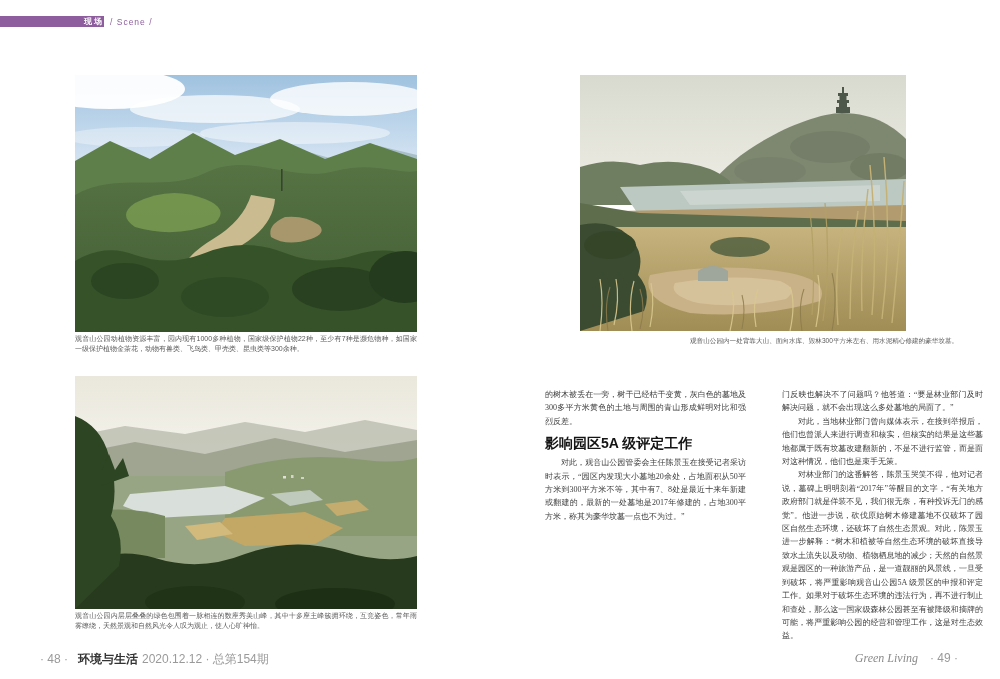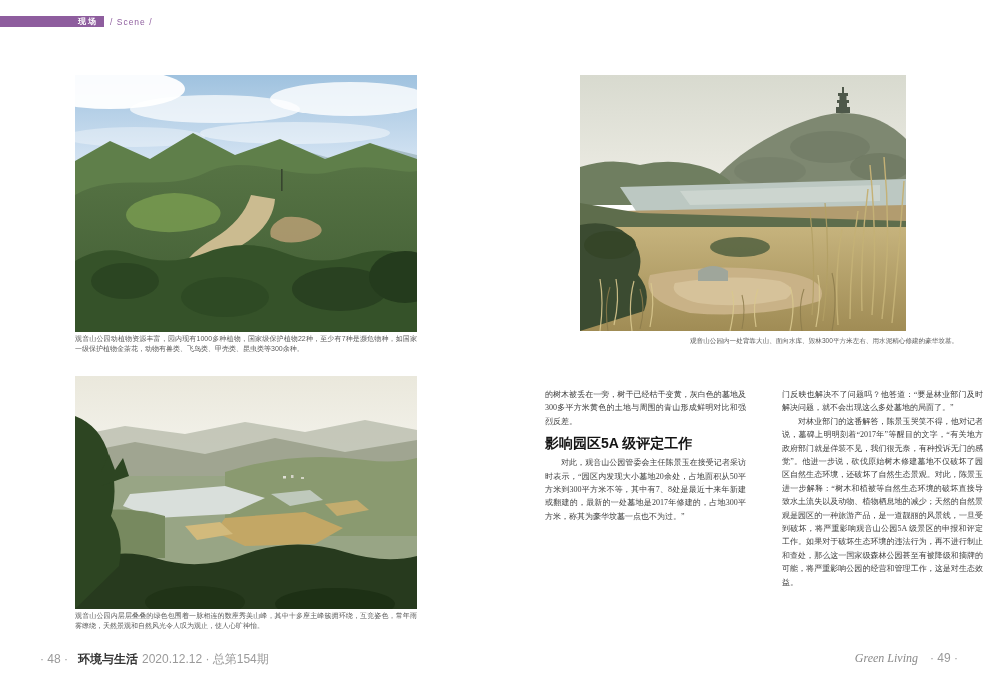--- a/index.html
+++ b/index.html
@@ -6,21 +6,21 @@
   body{
     width:1000px;height:679px;position:relative;overflow:hidden;
     background:#ffffff;
     font-family:"Liberation Sans","DejaVu Sans",sans-serif;
   }
   .abs{position:absolute;}
   
   #tag-bar{
     left:0;top:16px;width:104px;height:11px;background:#8e5d9e;
     color:#ffffff;font-size:8px;font-weight:bold;letter-spacing:2px;
-    text-align:right;padding-right:6px;line-height:11px;box-sizing:border-box;
+    text-align:right;line-height:11px;box-sizing:border-box;
   }
   #tag-en{
     left:110px;top:17px;color:#8e5d9e;font-size:8.5px;letter-spacing:1px;line-height:10px;
   }
   .photo{position:absolute;display:block;}
   .caption{
     position:absolute;color:#5a5a5a;font-size:7px;line-height:9.6px;
     text-align:justify;text-justify:inter-character;
   }
   #caption-forest{left:75px;top:334px;width:342px;}
@@ -188,20 +188,21 @@
   </svg>
   <div class="caption" id="caption-tomb">观音山公园内一处背靠大山、面向水库、毁林300平方米左右、用水泥精心修建的豪华坟墓。</div>
 
   <div class="col" id="col-left">
     <p class="lead">的树木被丢在一旁，树干已经枯干变黄，灰白色的墓地及300多平方米黄色的土地与周围的青山形成鲜明对比和强烈反差。</p>
     <h3>影响园区5A 级评定工作</h3>
     <p>对此，观音山公园管委会主任陈景玉在接受记者采访时表示，“园区内发现大小墓地20余处，占地面积从50平方米到300平方米不等，其中有7、8处是最近十来年新建或翻建的，最新的一处墓地是2017年修建的，占地300平方米，称其为豪华坟墓一点也不为过。”</p>
   </div>
   <div class="col" id="col-right">
     <p class="lead">门反映也解决不了问题吗？他答道：“要是林业部门及时解决问题，就不会出现这么多处墓地的局面了。”</p>
+    <p>对此，当地林业部门曾向媒体表示，在接到举报后，他们也曾派人来进行调查和核实，但核实的结果是这些墓地都属于既有坟墓改建翻新的，不是不进行监管，而是面对这种情况，他们也是束手无策。</p>
     <p>对林业部门的这番解答，陈景玉哭笑不得，他对记者说，墓碑上明明刻着“2017年”等醒目的文字，“有关地方政府部门就是佯装不见，我们很无奈，有种投诉无门的感觉”。他进一步说，砍伐原始树木修建墓地不仅破坏了园区自然生态环境，还破坏了自然生态景观。对此，陈景玉进一步解释：“树木和植被等自然生态环境的破坏直接导致水土流失以及动物、植物栖息地的减少；天然的自然景观是园区的一种旅游产品，是一道靓丽的风景线，一旦受到破坏，将严重影响观音山公园5A 级景区的申报和评定工作。如果对于破坏生态环境的违法行为，再不进行制止和查处，那么这一国家级森林公园甚至有被降级和摘牌的可能，将严重影响公园的经营和管理工作，这是对生态效益。</p>
   </div>
 
   <div class="footer" id="footer-left">
     <span>· 48 ·</span><span class="mag">环境与生活</span><span class="issue">2020.12.12 · 总第154期</span>
   </div>
   <div class="footer" id="footer-right">
     <span class="mag-en">Green Living</span><span>· 49 ·</span>
   </div>
 

